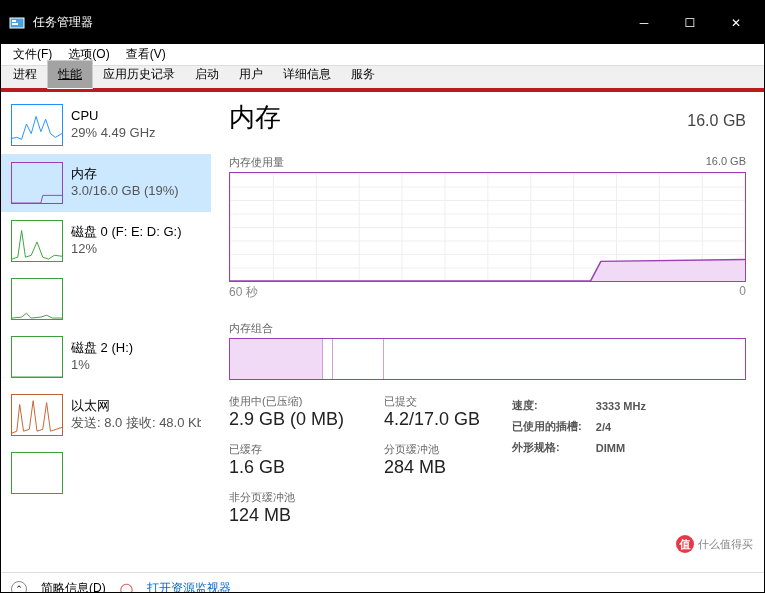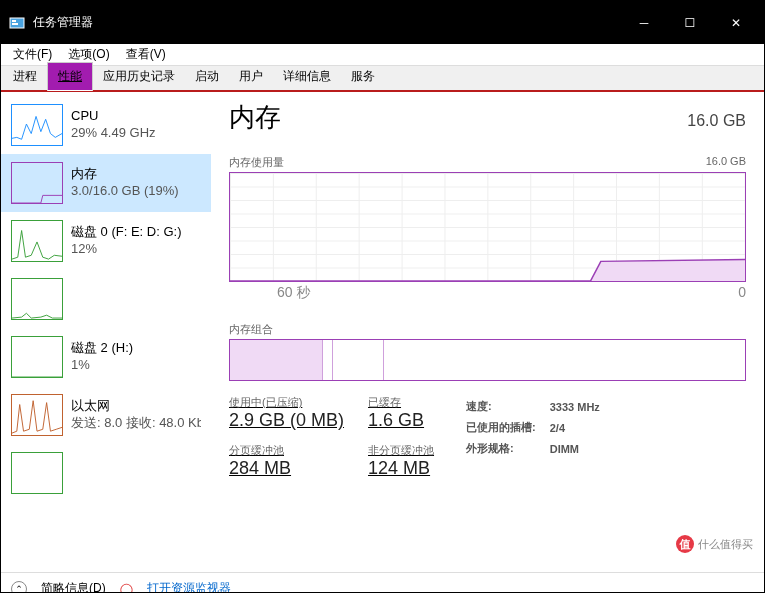--- a/index.html
+++ b/index.html
@@ -4,46 +4,46 @@
 <style>
 * { margin: 0; padding: 0; box-sizing: border-box; font-family: "Microsoft YaHei", "Segoe UI", sans-serif; }
 body { background: #fff; width: 765px; height: 593px; overflow: hidden; border: 1px solid #000; }
 .titlebar { background: #000; color: #fff; height: 43px; display: flex; align-items: center; padding: 0 8px; }
 .titlebar .icon { width: 16px; height: 16px; margin-right: 8px; }
 .titlebar .title { font-size: 12px; flex: 1; }
 .titlebar .wbtns { display: flex; gap: 18px; margin-right: 6px; }
 .titlebar .wbtn { width: 28px; text-align: center; font-size: 12px; cursor: default; }
 .menubar { background: #fff; height: 22px; display: flex; align-items: center; padding: 0 4px; font-size: 12px; border-bottom: 1px solid #ddd; }
 .menubar .mitem { padding: 3px 8px; }
-.tabbar { background: #f0f0f0; height: 26px; display: flex; align-items: flex-end; font-size: 12px; border-bottom: 2px solid #b91c1c; padding-left: 2px; }
+.tabbar { background: #f0f0f0; height: 26px; display: flex; align-items: flex-end; font-size: 12px; border-bottom: 4px solid #b91c1c; padding-left: 2px; }
 .tabbar .tab { padding: 5px 10px; cursor: default; }
-.tabbar .tab.active { background: #a21caf; border: 1px solid #ccc; border-bottom: 1px solid #fff; margin-bottom: -1px; text-decoration: underline; }
+.tabbar .tab.active { background: #a3a3a3; border: 1px solid #ccc; border-bottom: 1px solid #fff; margin-bottom: -1px; text-decoration: underline; }
 .content { display: flex; height: 480px; }
 .sidebar { width: 210px; overflow-y: auto; padding: 4px 0; }
 .side-item { display: flex; align-items: center; padding: 8px 10px; gap: 8px; cursor: default; }
 .side-item.selected { background: #cce8ff; }
 .side-chart { width: 52px; height: 42px; border: 1px solid; position: relative; overflow: hidden; flex-shrink: 0; }
 .side-chart svg { position: absolute; bottom: 0; left: 0; width: 100%; height: 100%; }
 .side-text { font-size: 12px; line-height: 1.3; overflow: hidden; white-space: nowrap; }
 .side-text .t1 { font-size: 13px; }
 .side-text .t2 { color: #555; font-size: 13px; }
 .main { flex: 1; padding: 8px 18px; overflow: hidden; position: relative; }
 .main-header { display: flex; justify-content: space-between; align-items: baseline; }
 .main-header h1 { font-size: 26px; font-weight: normal; }
 .main-header .cap { font-size: 16px; color: #444; }
 .glabel { font-size: 11px; color: #666; margin-top: 20px; display: flex; justify-content: space-between; }
 .graph { border: 1px solid #9b3fb5; height: 110px; position: relative; background: #fff; margin-top: 2px; }
 .graph .grid { position: absolute; inset: 0; background-image: linear-gradient(to right, #eee 1px, transparent 1px), linear-gradient(to bottom, #eee 1px, transparent 1px); background-size: 8.33% 12.5%; }
 .graph svg { position: absolute; inset: 0; width: 100%; height: 100%; }
-.axis { font-size: 14px; color: #888; display: flex; justify-content: space-between; margin-top: 2px; margin-left: 48px; }
+.axis { font-size: 12px; color: #888; display: flex; justify-content: space-between; margin-top: 2px; }
 .comp { border: 1px solid #9b3fb5; height: 42px; margin-top: 2px; display: flex; }
 .comp .seg { height: 100%; border-right: 1px solid #cfa0dc; }
 .comp .seg.used { background: #f0daf5; }
 .stats { display: flex; margin-top: 14px; font-size: 12px; gap: 30px; }
-.stats-left { display: grid; grid-template-columns: auto auto; gap: 12px 24px; text-decoration: underline; }
+.stats-left { display: grid; grid-template-columns: auto auto; gap: 12px 40px; }
 .stat .lbl { font-size: 11px; color: #666; }
 .stat .val { font-size: 18px; color: #222; }
 .stats-right { font-size: 11px; color: #555; }
 .stats-right table td { padding: 2px 12px 2px 0; font-weight: bold; }
 .footer { height: 32px; border-top: 1px solid #ddd; display: flex; align-items: center; padding: 0 10px; font-size: 12px; gap: 14px; }
 .footer .link { color: #0066cc; }
 .watermark { position: absolute; right: 6px; bottom: 36px; font-size: 11px; color: #888; background: rgba(255,255,255,0.8); padding: 4px 6px; border-radius: 12px; display: flex; align-items: center; gap: 4px; }
 .watermark .z { width: 18px; height: 18px; border-radius: 50%; background: #e63946; color: #fff; display: grid; place-items: center; font-weight: bold; }
 </style>
 </head>
@@ -176,20 +176,24 @@
         <div class="seg" style="width:2%"></div>
         <div class="seg" style="width:10%"></div>
         <div class="seg" style="flex:1;border:none"></div>
     </div>
 
     <div class="stats">
       <div class="stats-left">
         <div class="stat">
             <div class="lbl">使用中(已压缩)</div>
             <div class="val">2.9 GB (0 MB)</div>
+          </div>
+        <div class="stat">
+            <div class="lbl">已提交</div>
+            <div class="val">4.2/17.0 GB</div>
           </div>
         <div class="stat">
             <div class="lbl">已缓存</div>
             <div class="val">1.6 GB</div>
           </div>
         <div class="stat">
             <div class="lbl">分页缓冲池</div>
             <div class="val">284 MB</div>
           </div>
         <div class="stat">

